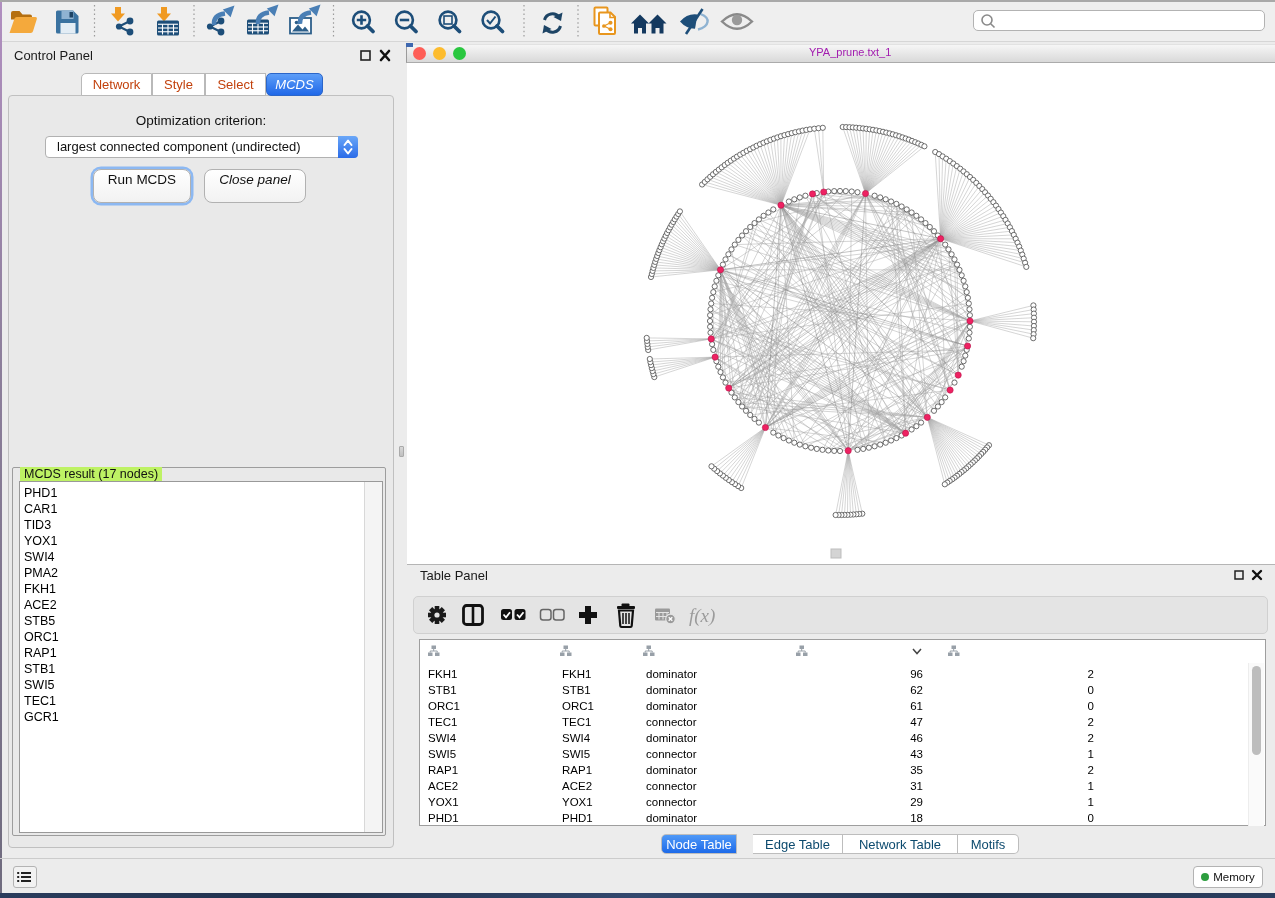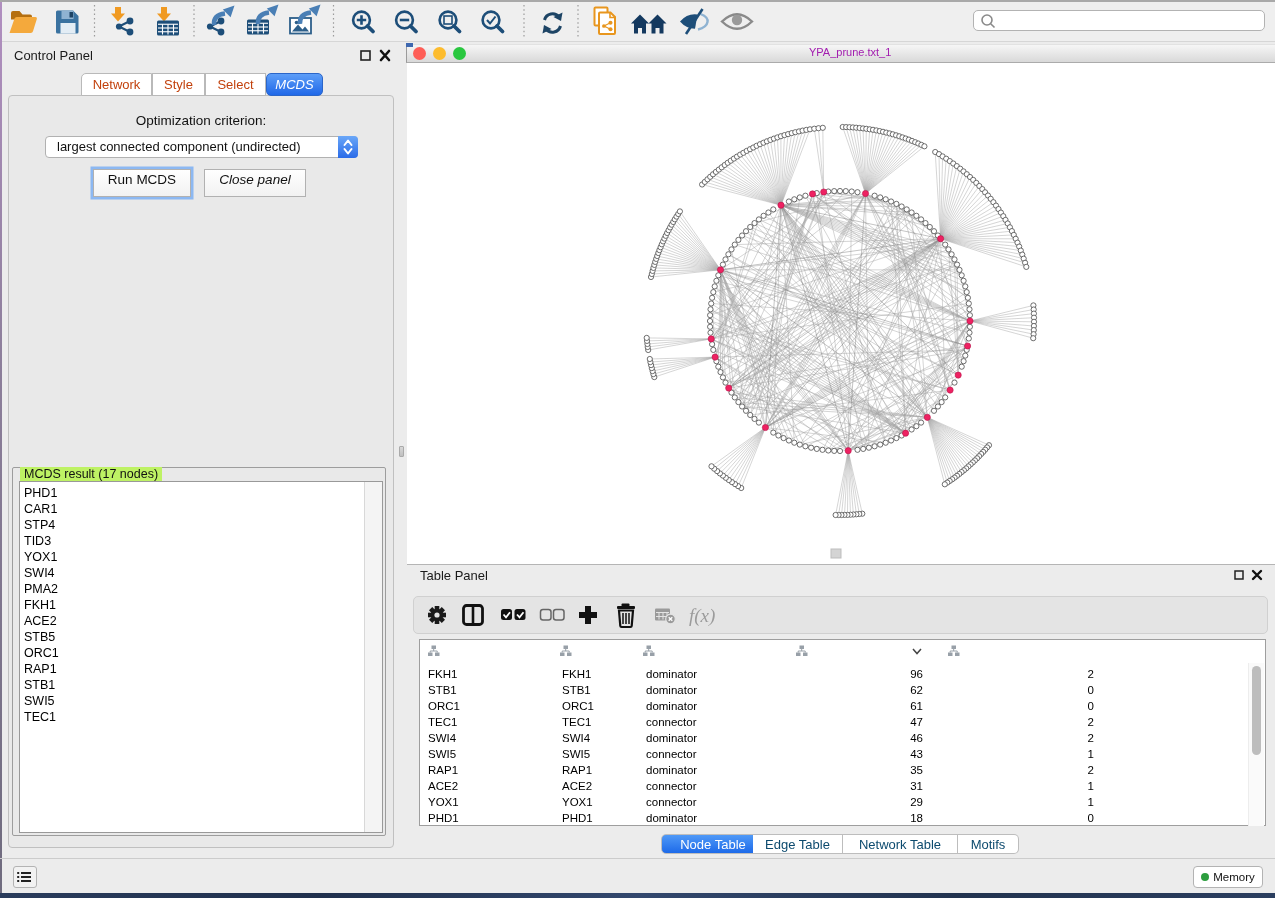--- a/index.html
+++ b/index.html
@@ -12,21 +12,21 @@
 #searchbox { left:973px; top:10px; width:292px; height:21px; background:#fff; border:1px solid #b3b3b3; border-radius:5px; }
 
 #cp-title { left:14px; top:48px; font-size:13px; color:#1a1a1a; }
 .tab { position:absolute; top:0; height:23px; background:#fff; border:1px solid #b9b9b9; font-size:13px; color:#c2410c; text-align:center; line-height:22px; }
 .tab.first { border-radius:5px 0 0 0; }
 .tab.sel { background:linear-gradient(#5d9ef8,#2068e8); color:#fff; border:1px solid #2b66c9; border-radius:5px;font-style:italic; }
 #cp-pane { left:8px; top:95px; width:386px; height:753px; background:#e9e9e9; border:1px solid #c0c0c0; border-radius:4px; }
 #opt-label { left:0; top:113px; width:402px; text-align:center; font-size:13.5px; color:#111; }
 #dropdown { left:45px; top:136px; width:313px; height:22px; background:#fff; border:1px solid #b1b1b1; border-radius:4px; font-size:13px; color:#111; line-height:20px; padding-left:11px; }
 #dd-btn { left:338px; top:136px; width:20px; height:22px; background:linear-gradient(#6aa7f8,#2a6be8); border-radius:0 4px 4px 0; }
-.btn { position:absolute; background:linear-gradient(#ffffff,#f2f2f2); border:1px solid #b1b1b1; border-radius:0; font-size:13.5px; color:#111; text-align:center; line-height:19px; height:28px; }
+.btn { position:absolute; background:linear-gradient(#ffffff,#f2f2f2); border:1px solid #b1b1b1; border-radius:8px; font-size:13.5px; color:#111; text-align:center; line-height:19px; height:34px; }
 #btn-run { left:93px; top:169px; width:98px; box-shadow:0 0 0 2.5px #8cb8f2; }
 #btn-close { left:204px; top:169px; width:102px;font-style:italic; }
 
 #fs { left:12px; top:467px; width:374px; height:369px; border:1px solid #9d9d9d; border-radius:2px; }
 #fs-legend { left:20px; top:467px; background:#bef264; padding:0 4px; font-size:12.5px; color:#111; }
 #fs-list { left:19px; top:481px; width:364px; height:352px; background:#fff; border:1px solid #999; font-size:12.5px; color:#000; padding-top:3px; }
 #fs-list div { height:16px; line-height:16px; padding-left:4px; }
 #fs-scroll { left:364px; top:482px; width:18px; height:350px; background:#f4f4f4; border-left:1px solid #d8d8d8; }
 #net-title { left:406px; top:44px; width:869px; height:19px; background:linear-gradient(#f6f6f6,#d9d9d9); border-top:1px solid #e2e2e2; border-bottom:1px solid #ababab; border-left:1px solid #9b9b9b; }
 #net-title-text { left:809px; top:46px; width:200px; text-align:left; font-size:11px; color:#a21caf; }
@@ -172,33 +172,33 @@
 <div class="abs" id="dd-btn"><svg width="20" height="22" xmlns="http://www.w3.org/2000/svg">
       <path d="M6.5,9 L10,4.5 L13.5,9 M6.5,13 L10,17.5 L13.5,13" fill="none" stroke="#fff" stroke-width="2" stroke-linecap="round" stroke-linejoin="round"></path>
     </svg></div>
 <div class="abs btn" id="btn-run">Run MCDS</div>
 <div class="abs btn" id="btn-close">Close panel</div>
 <div class="abs" id="fs"></div>
 <div class="abs" id="fs-legend">MCDS result (17 nodes)</div>
 <div class="abs" id="fs-list">
 <div>PHD1</div>
     <div>CAR1</div>
-    <div>STP4</div>
     <div>TID3</div>
     <div>YOX1</div>
     <div>SWI4</div>
     <div>PMA2</div>
     <div>FKH1</div>
     <div>ACE2</div>
     <div>STB5</div>
     <div>ORC1</div>
     <div>RAP1</div>
     <div>STB1</div>
     <div>SWI5</div>
     <div>TEC1</div>
+    <div>GCR1</div>
 </div>
 <div class="abs" id="fs-scroll"></div>
 
 <div class="abs" id="net-title"></div>
 <div class="abs" style="left:406px; top:43px; width:7px; height:4px; background:#3e68b0;"></div>
 <div class="abs" id="net-title-text">YPA_prune.txt_1</div>
 <div class="abs tl" style="left:413px; background:#fe5e57;"></div>
 <div class="abs tl" style="left:433px; background:#fdbc2e;"></div>
 <div class="abs tl" style="left:453px; background:#29c73f;"></div>
 <div class="abs" id="net-canvas">
@@ -1131,21 +1131,21 @@
       <path d="M381.7,9.0 v2 M378.2,12.5 v-1.5 h7 v1.5" fill="none" stroke="#98a0a8" stroke-width="1"></path>
 <g fill="#98a0a8">
         <rect x="531.5" y="5.5" width="4.5" height="3.5"></rect>
         <rect x="528" y="12.5" width="4.5" height="3.5"></rect>
         <rect x="535" y="12.5" width="4.5" height="3.5"></rect>
       </g>
       <path d="M533.7,9.0 v2 M530.2,12.5 v-1.5 h7 v1.5" fill="none" stroke="#98a0a8" stroke-width="1"></path>
 <path d="M493,9 l4,4.5 l4,-4.5" fill="none" stroke="#444" stroke-width="1.5"></path>
   </svg>
 </div>
-<div class="abs btab sel" style="left:661px; width:104px; border-radius:5px 0 0 5px; border-left:1px solid #bdbdbd;">Node Table</div>
+<div class="abs btab sel" style="left:661px; width:76px; border-radius:5px 0 0 5px; border-left:1px solid #bdbdbd;">Node Table</div>
 <div class="abs btab" style="left:753px; width:90px;">Edge Table</div>
 <div class="abs btab" style="left:843px; width:115px;">Network Table</div>
 <div class="abs btab" style="left:958px; width:61px; border-radius:0 5px 5px 0;">Motifs</div>
 
 <div class="abs" id="statusline"></div>
 <div class="abs" id="listbtn"><svg width="22" height="20" xmlns="http://www.w3.org/2000/svg">
 <g stroke="#222" stroke-width="1.8">
         <path d="M7,6 h10 M7,10 h10 M7,14 h10"></path>
       </g>
 <g fill="#222">

